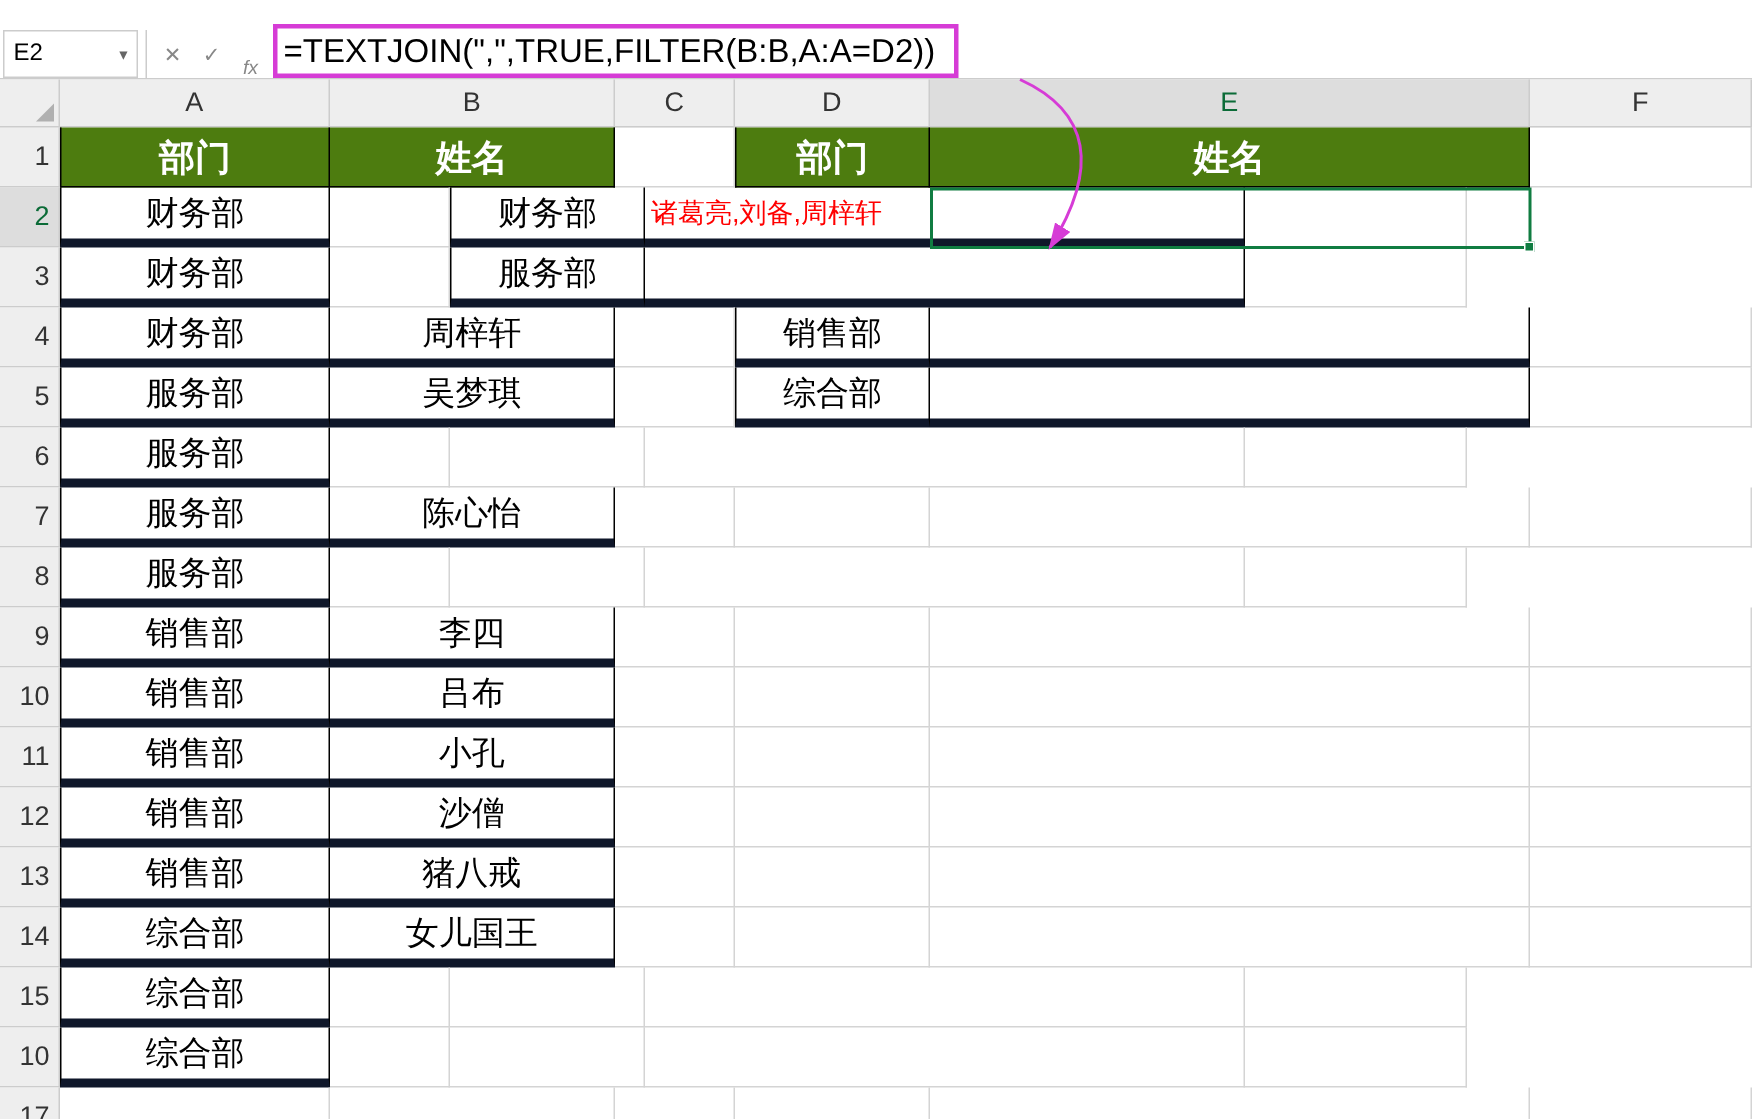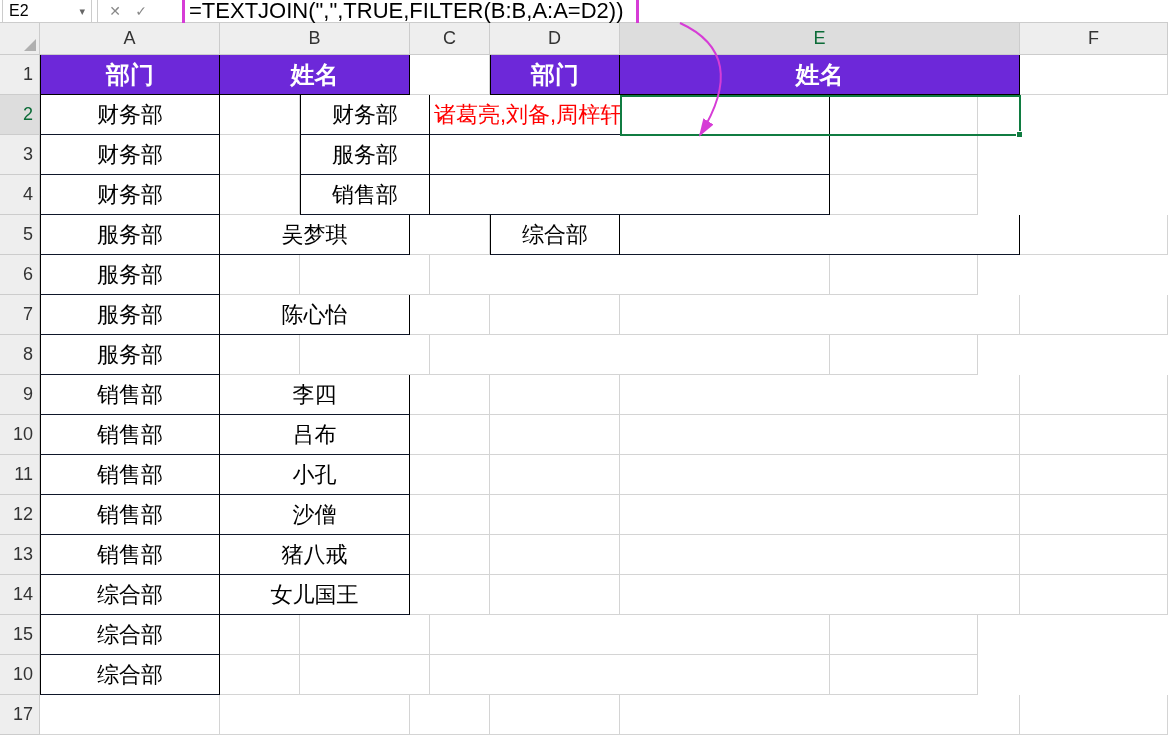--- a/index.html
+++ b/index.html
@@ -7,22 +7,22 @@
     margin: 0;
     font-family: Arial, "Microsoft YaHei", sans-serif;
     background: #fff;
     overflow: hidden;
     width: 1168px;
     height: 746px;
     position: relative;
   }
   .formula-bar {
     display: flex;
-    align-items: center;
-    height: 23px;
+    align-items: flex-end;
+    height: 53px;
     border-bottom: 1px solid #ccc;
     background: #fff;
   }
   .name-box {
     width: 90px;
     height: 32px;
     border: 1px solid #ccc;
     display: flex;
     align-items: center;
     padding: 0 6px;
@@ -134,32 +134,32 @@
     border-right: 1px solid #d4d4d4;
     border-bottom: 1px solid #d4d4d4;
     display: flex;
     align-items: center;
     justify-content: center;
     font-size: 22px;
     overflow: hidden;
     white-space: nowrap;
   }
   .hdr-black {
-    background: #6d28d9;
+    background: #4d7c0f;
     color: #fff;
     font-weight: bold;
     font-size: 24px;
     border-right: 1px solid #000;
     border-bottom: 1px solid #000;
     text-align: right;
   }
   .tbl-border-r { border-right: 1px solid #000; }
   .tbl-border-l { border-left: 1px solid #000; }
-  .tbl-border-b { border-bottom: 1px solid #0f172a; }
-  .red { color: #ff0000; justify-content: flex-start; padding-left: 4px; font-size: 22px; text-align: right;}
+  .tbl-border-b { border-bottom: 6px solid #0f172a; }
+  .red { color: #ff0000; justify-content: flex-start; padding-left: 4px; font-size: 18px; text-align: right;}
   .colA { width: 180px; }
   .colB { width: 190px; }
   .colC { width: 80px; }
   .colD { width: 130px; }
   .colE { width: 400px; }
   .colF { width: 148px; }
   .active-cell-ring {
     position: absolute;
     border: 2px solid #107c41;
     pointer-events: none;
@@ -253,20 +253,21 @@
       <div class="row">
         <div class="cell colA tbl-border-l tbl-border-b" style="border-right:1px solid #000;">财务部</div>
         <div class="cell colC"></div>
         <div class="cell colD tbl-border-l tbl-border-b" style="border-right:1px solid #000;">服务部</div>
         <div class="cell colE tbl-border-r tbl-border-b red"></div>
         <div class="cell colF"></div>
       </div>
 
       <div class="row">
         <div class="cell colA tbl-border-l tbl-border-b" style="border-right:1px solid #000;">财务部</div>
+        <div class="cell colB tbl-border-r tbl-border-b">周梓轩</div>
         <div class="cell colC"></div>
         <div class="cell colD tbl-border-l tbl-border-b" style="border-right:1px solid #000;">销售部</div>
         <div class="cell colE tbl-border-r tbl-border-b red"></div>
         <div class="cell colF"></div>
       </div>
 
       <div class="row">
         <div class="cell colA tbl-border-l tbl-border-b" style="border-right:1px solid #000;">服务部</div>
         <div class="cell colB tbl-border-r tbl-border-b">吴梦琪</div>
         <div class="cell colC"></div>

